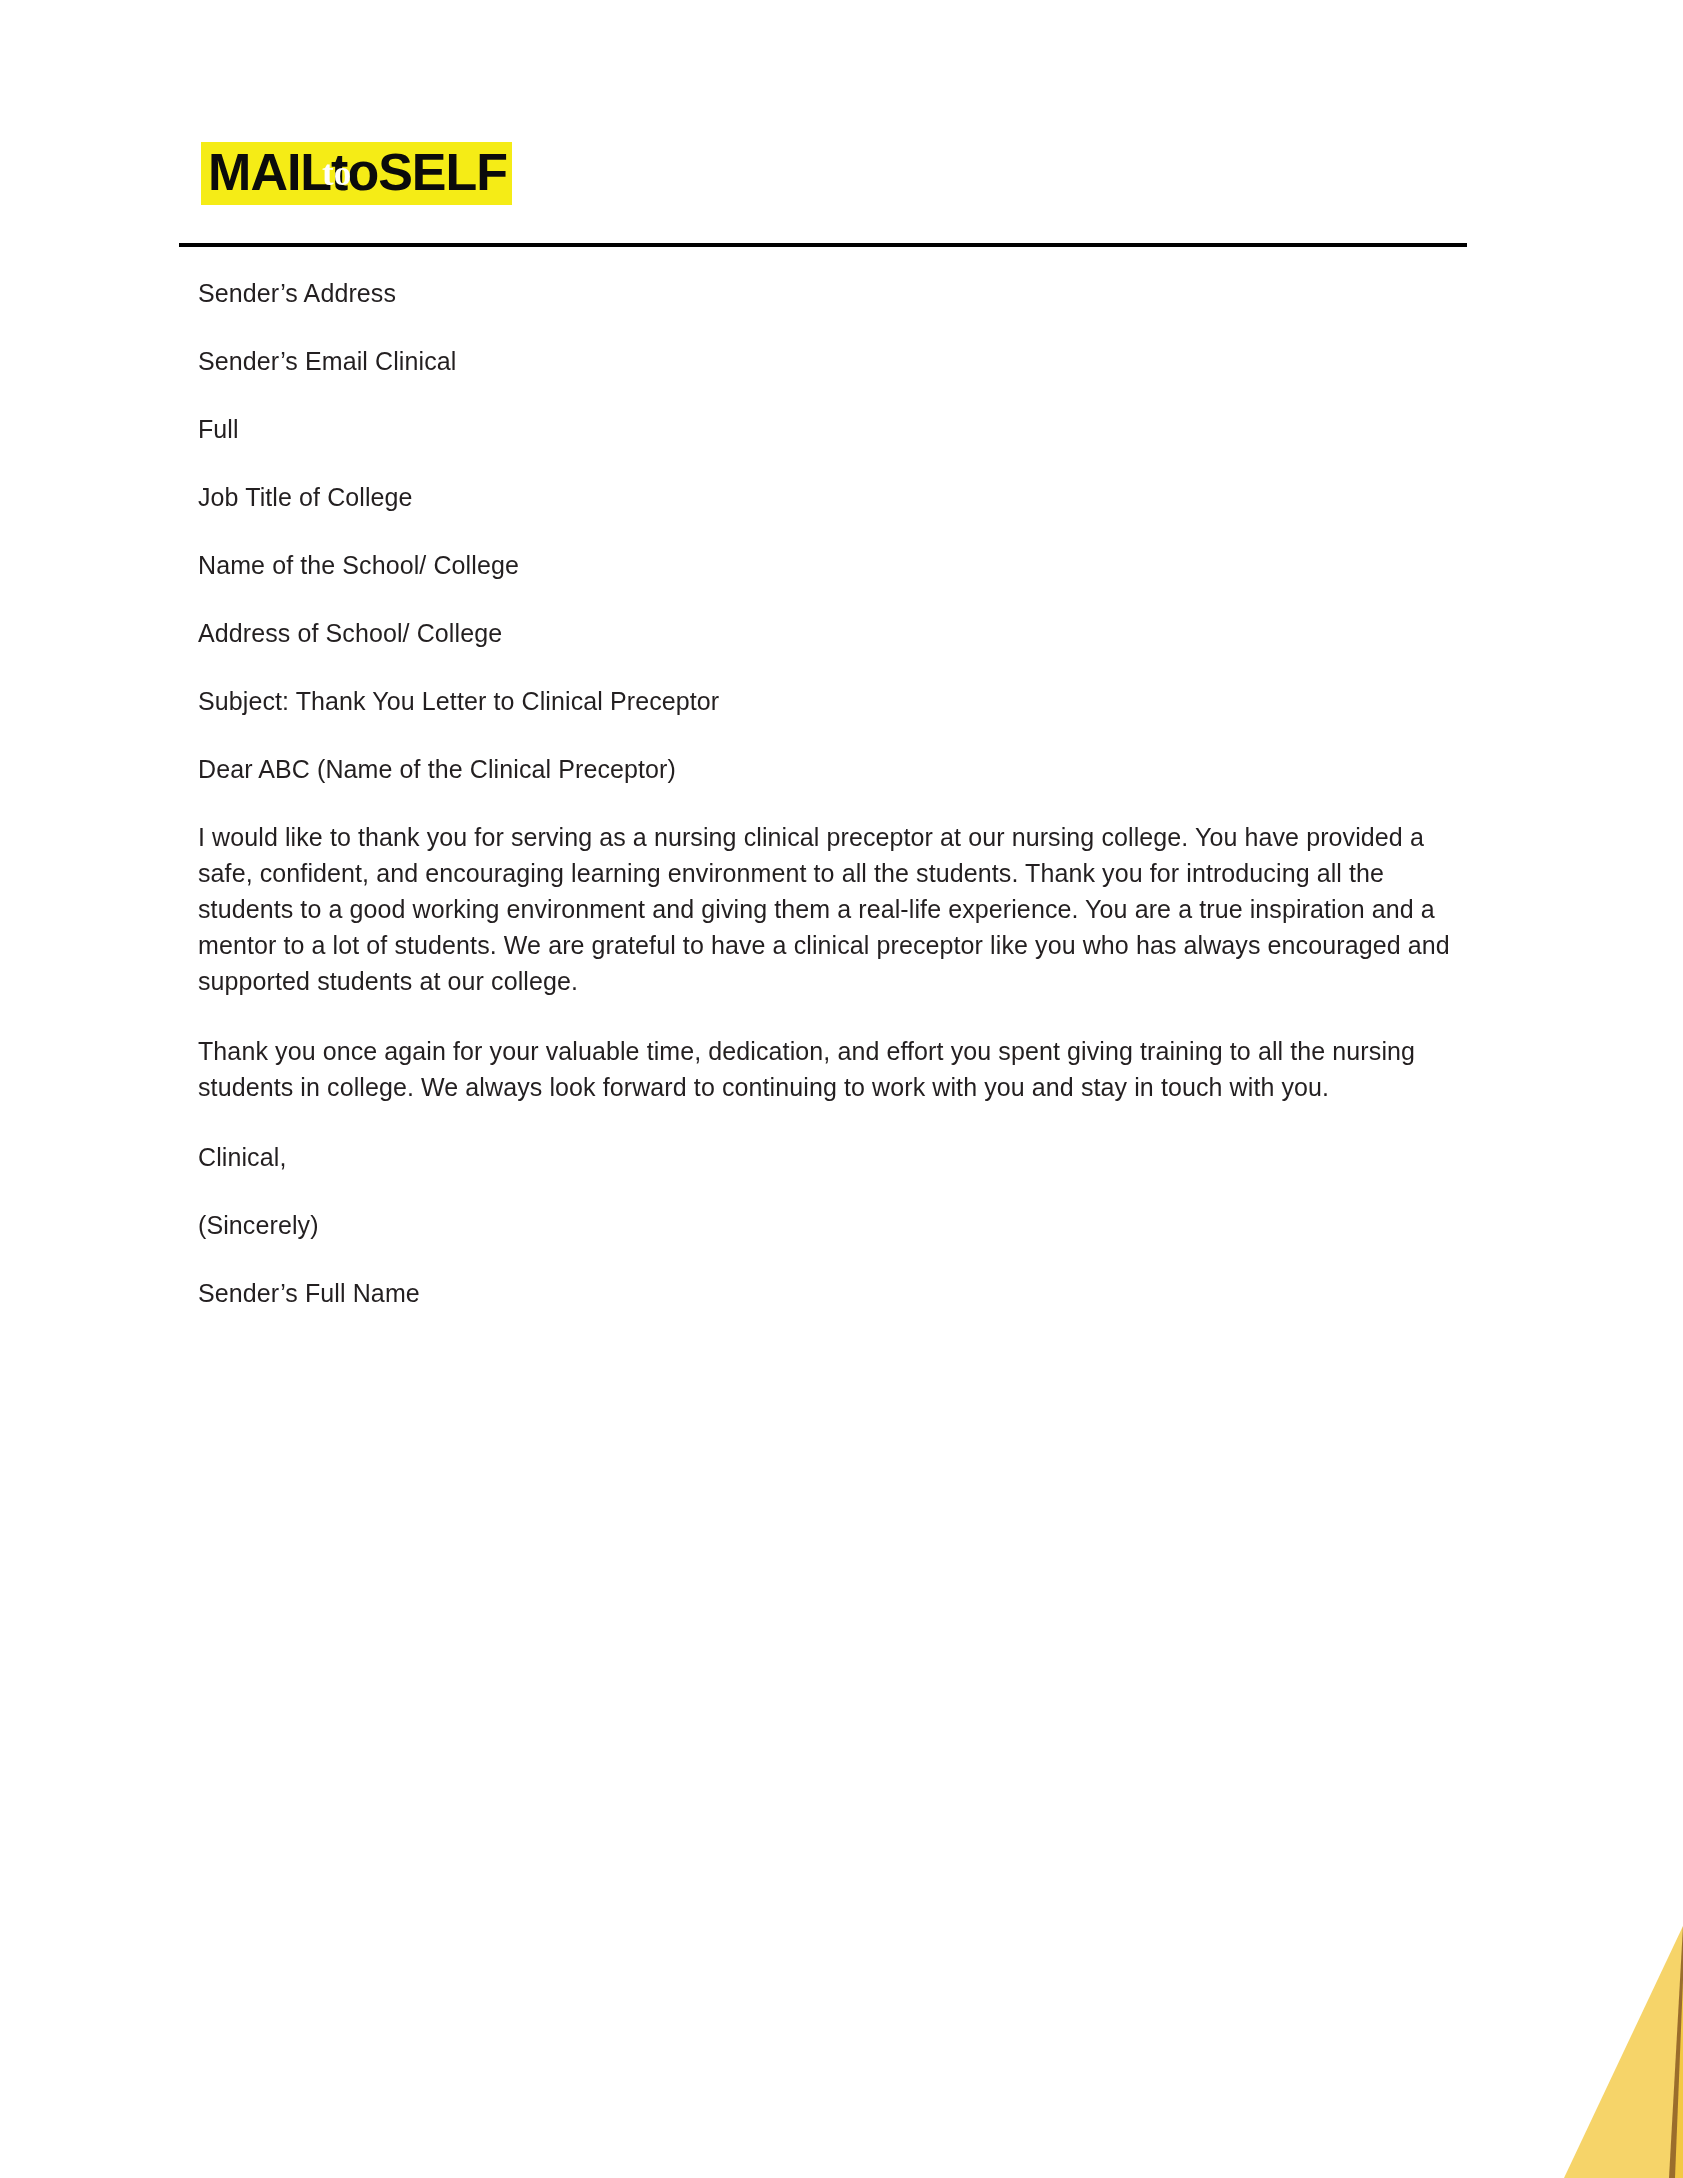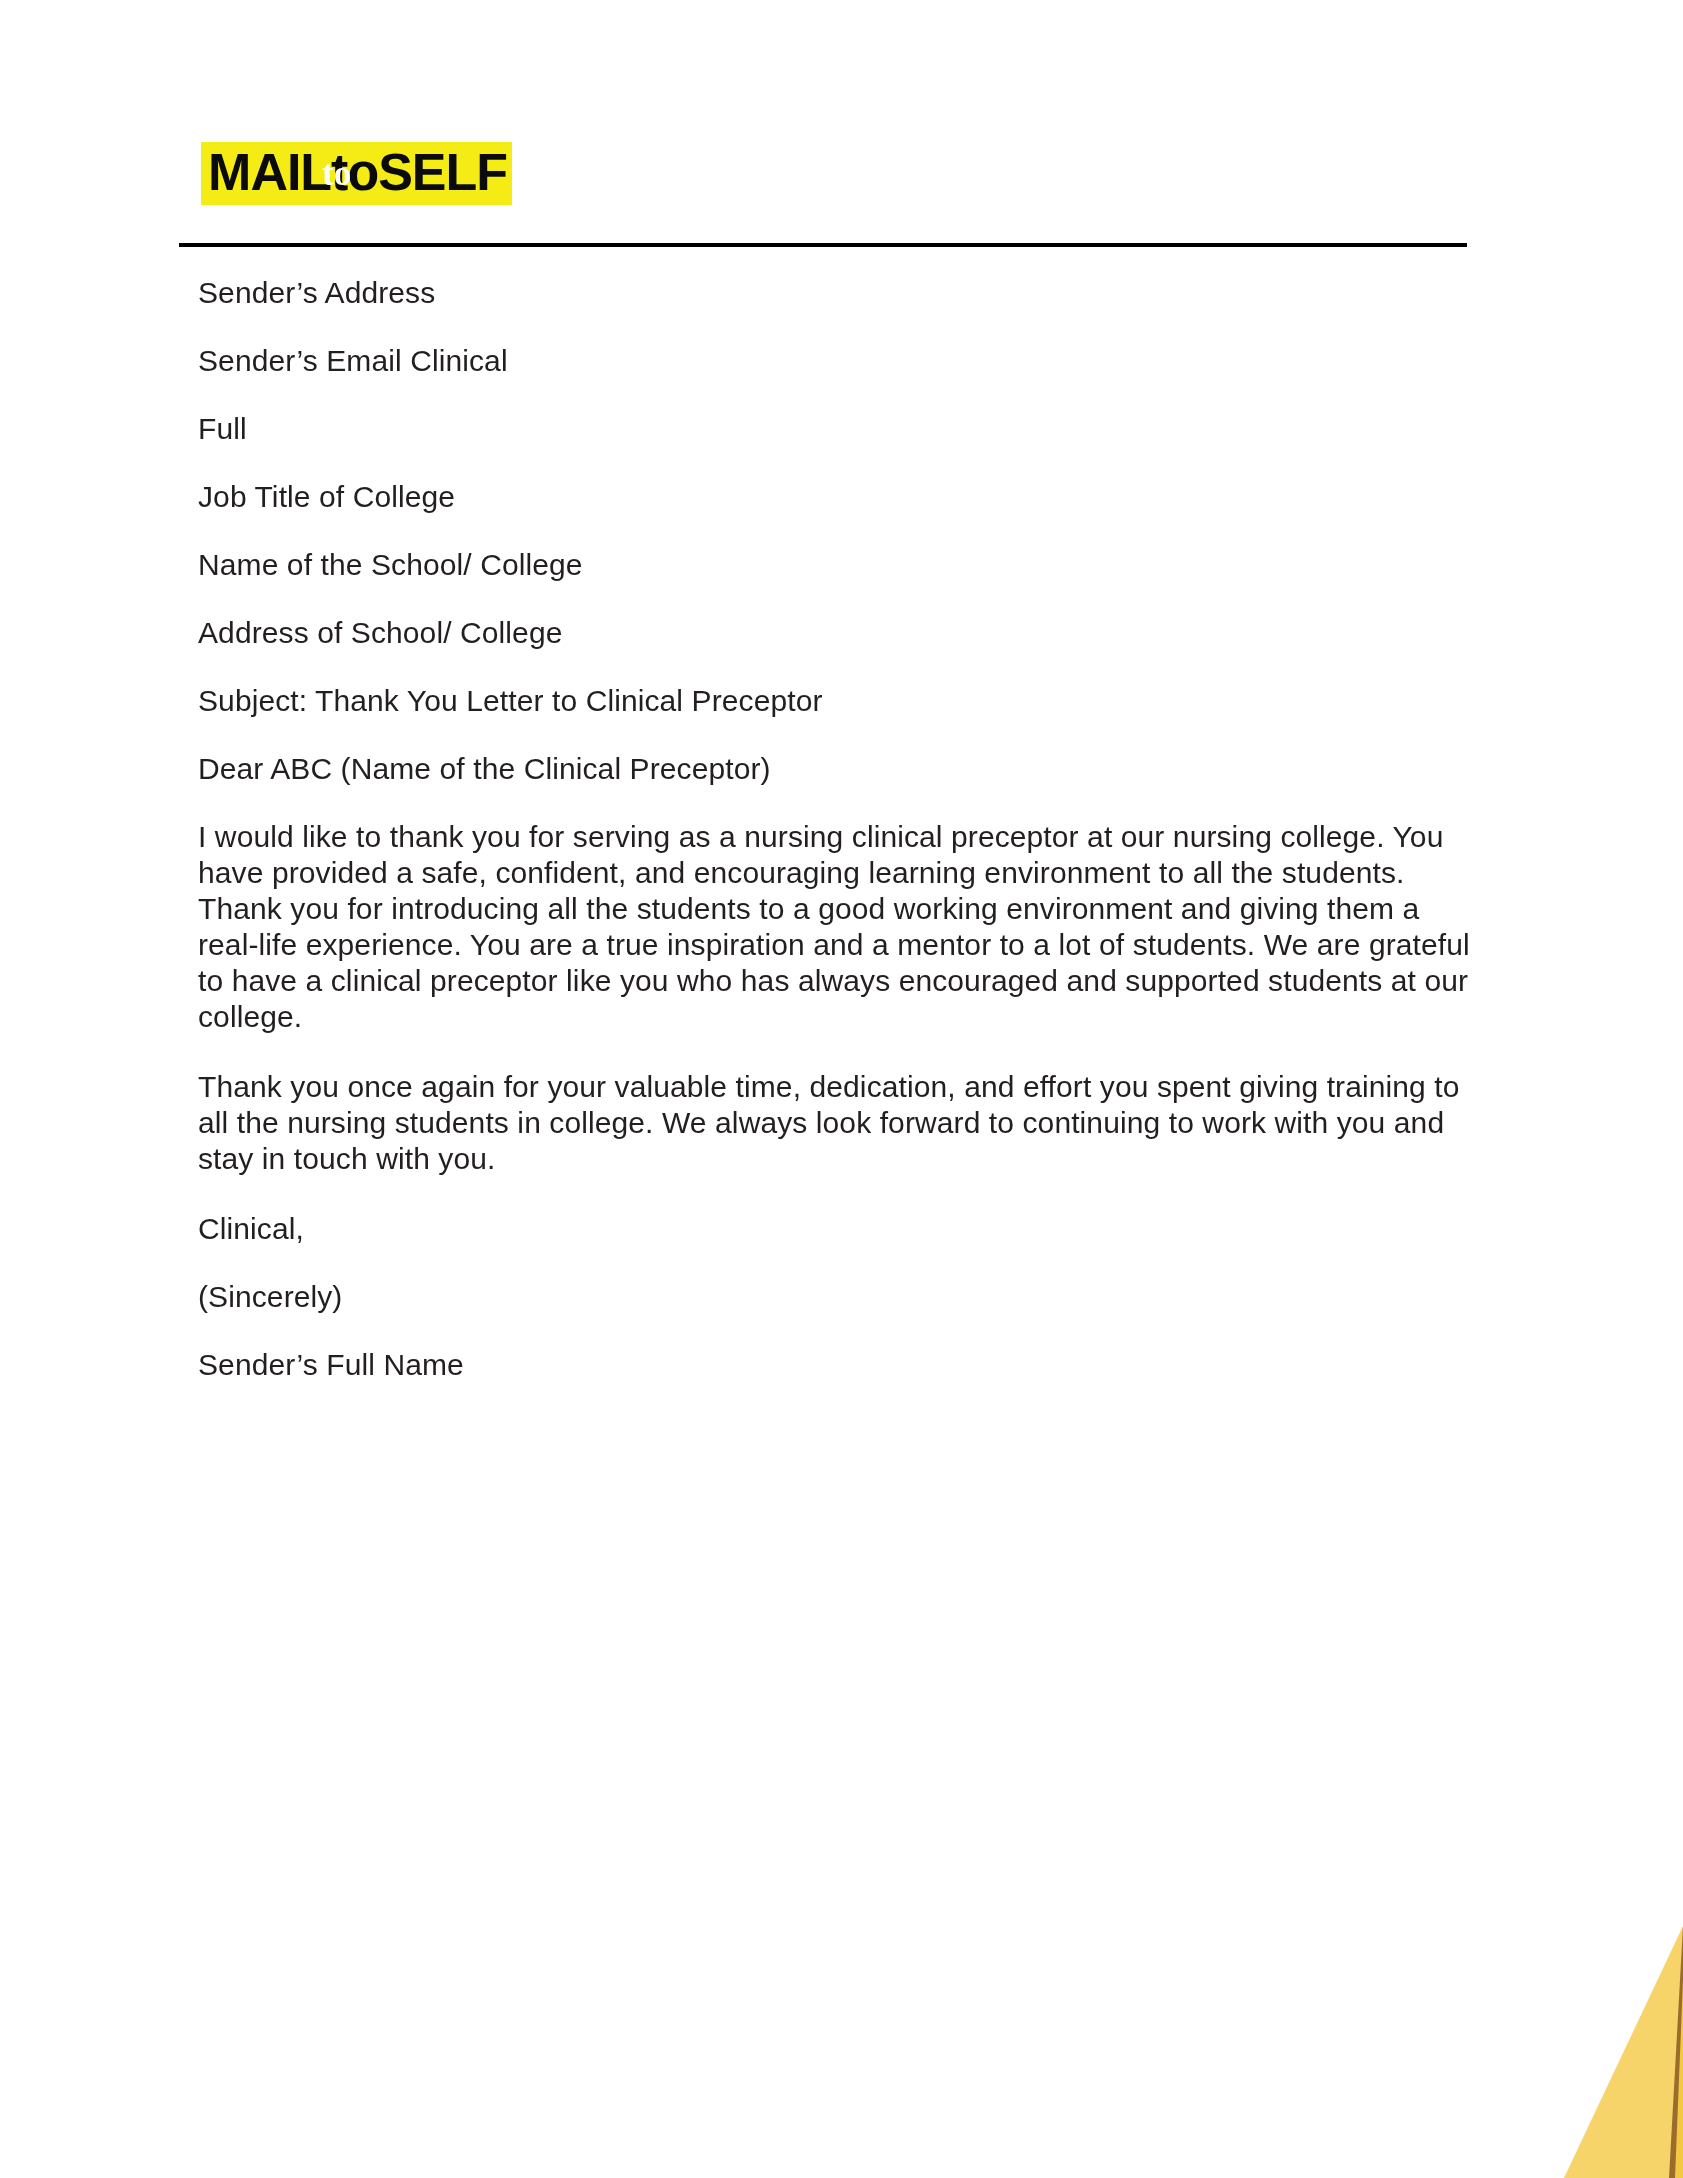--- a/index.html
+++ b/index.html
@@ -76,21 +76,21 @@
   
   .letter {
     position: absolute;
     left: 198px;
     top: 275px;
     width: 1277px;
   }
   .letter p {
     margin: 0 0 31px 0;
     font-family: "Liberation Sans", sans-serif;
-    font-size: 30px;
+    font-size: 25px;
     line-height: 36px;
     color: #231f20;
     letter-spacing: 0.1px;
   }
   .letter p.block {
     margin-bottom: 32px;
   }
   .letter p.para {
     width: 1275px;
     margin-bottom: 34px;

